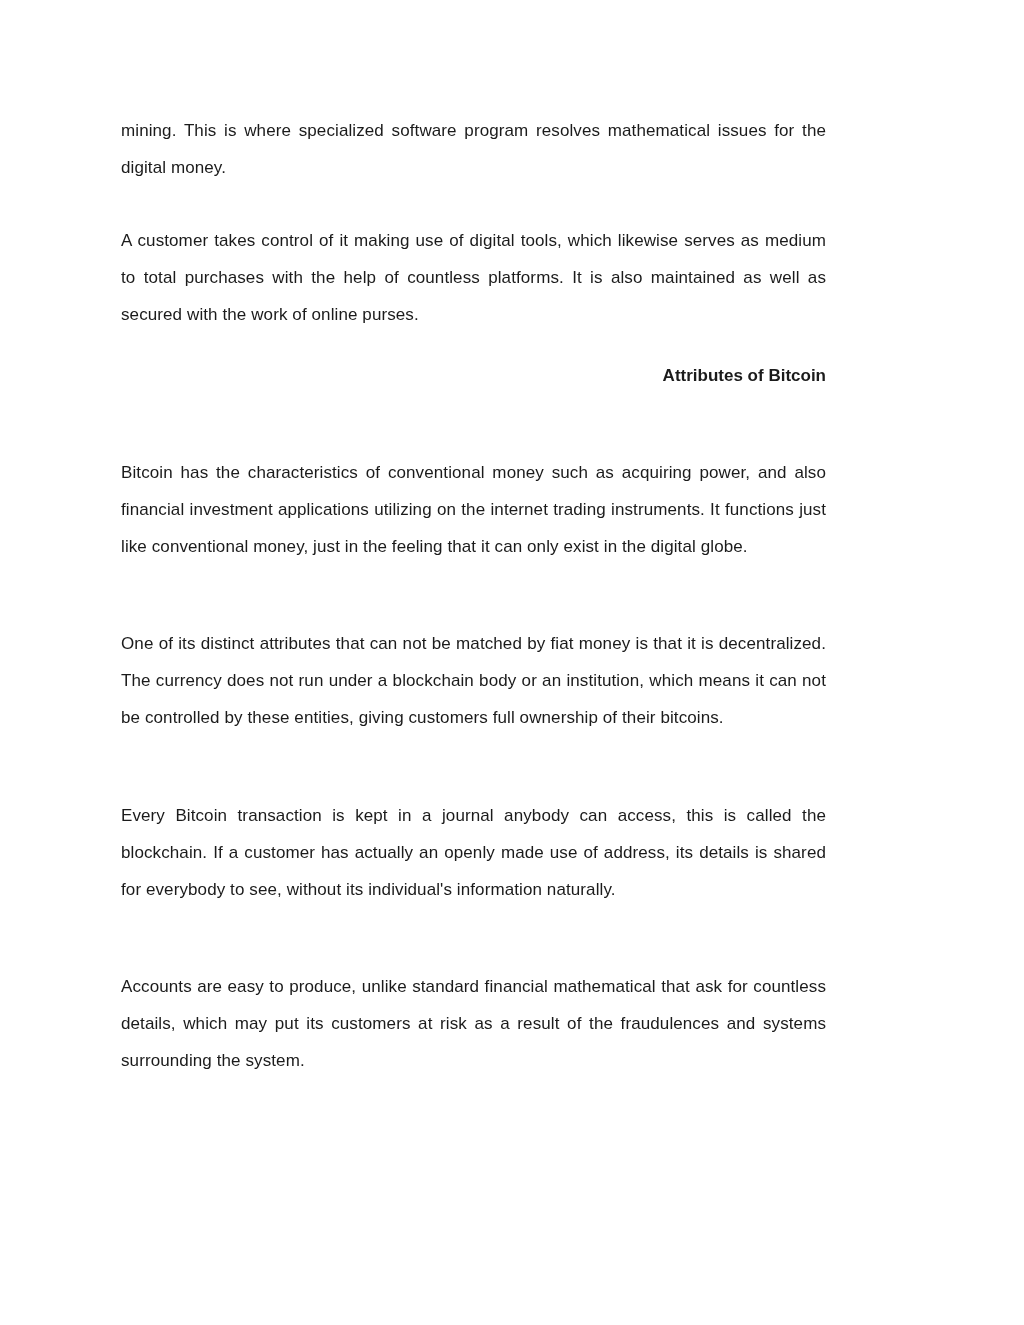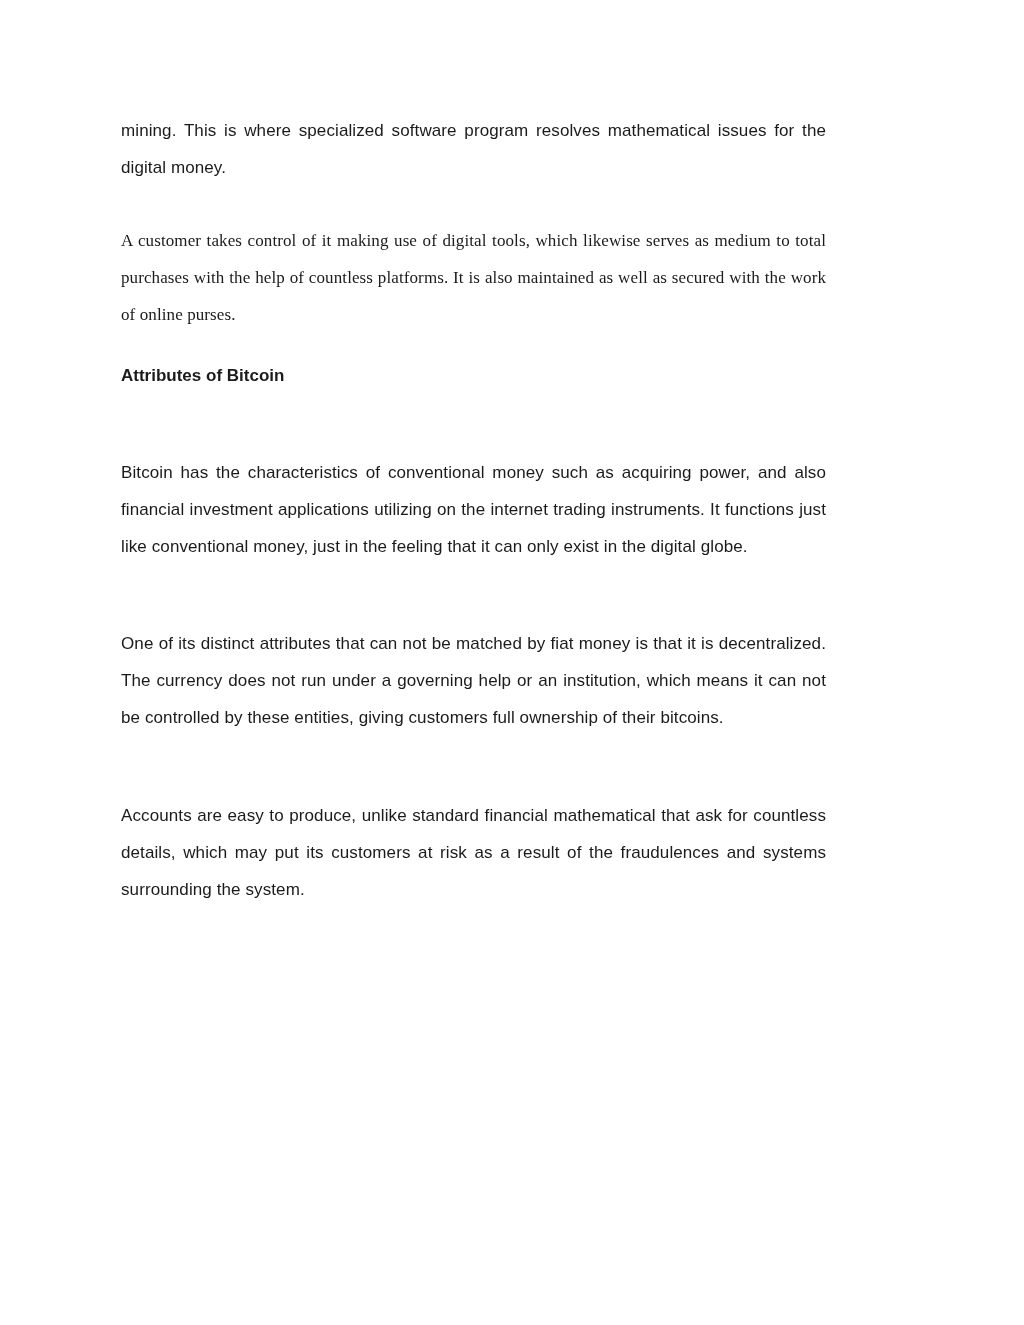--- a/index.html
+++ b/index.html
@@ -26,39 +26,40 @@
     font-size: 17px;
     line-height: 37px;
     text-align: justify;
     letter-spacing: 0.1px;
   }
   .heading {
     margin: 0;
     font-size: 17px;
     line-height: 37px;
     font-weight: 700;
-    text-align: left;
+    text-align: right;
   }
-  .mb-24 { margin-bottom: 24px; font-family: Liberation Serif, serif; }
+  .mb-24 { margin-bottom: 24px; }
   .mb-36 { margin-bottom: 36px; }
   .mb-60 { margin-bottom: 60px; }
   .mb-61 { margin-bottom: 61px; }
 </style>
 </head>
 <body>
 
 <div class="page">
 
   <p class="para mb-36">mining. This is where specialized software program resolves mathematical issues for the digital money.</p>
 
   <p class="para mb-24">A customer takes control of it making use of digital tools, which likewise serves as medium to total purchases with the help of countless platforms. It is also maintained as well as secured with the work of online purses.</p>
 
   <h2 class="heading mb-60">Attributes of Bitcoin</h2>
 
   <p class="para mb-60">Bitcoin has the characteristics of conventional money such as acquiring power, and also financial investment applications utilizing on the internet trading instruments. It functions just like conventional money, just in the feeling that it can only exist in the digital globe.</p>
 
-  <p class="para mb-61">One of its distinct attributes that can not be matched by fiat money is that it is decentralized. The currency does not run under a governing help or an institution, which means it can not be controlled by these entities, giving customers full ownership of their bitcoins.</p>
+  <p class="para mb-61">One of its distinct attributes that can not be matched by fiat money is that it is decentralized. The currency does not run under a blockchain body or an institution, which means it can not be controlled by these entities, giving customers full ownership of their bitcoins.</p>
 
 
+  <p class="para mb-60">Every Bitcoin transaction is kept in a journal anybody can access, this is called the blockchain. If a customer has actually an openly made use of address, its details is shared for everybody to see, without its individual's information naturally.</p>
 
   <p class="para">Accounts are easy to produce, unlike standard financial mathematical that ask for countless details, which may put its customers at risk as a result of the fraudulences and systems surrounding the system.</p>
 
 </div>
 
 </body></html>

